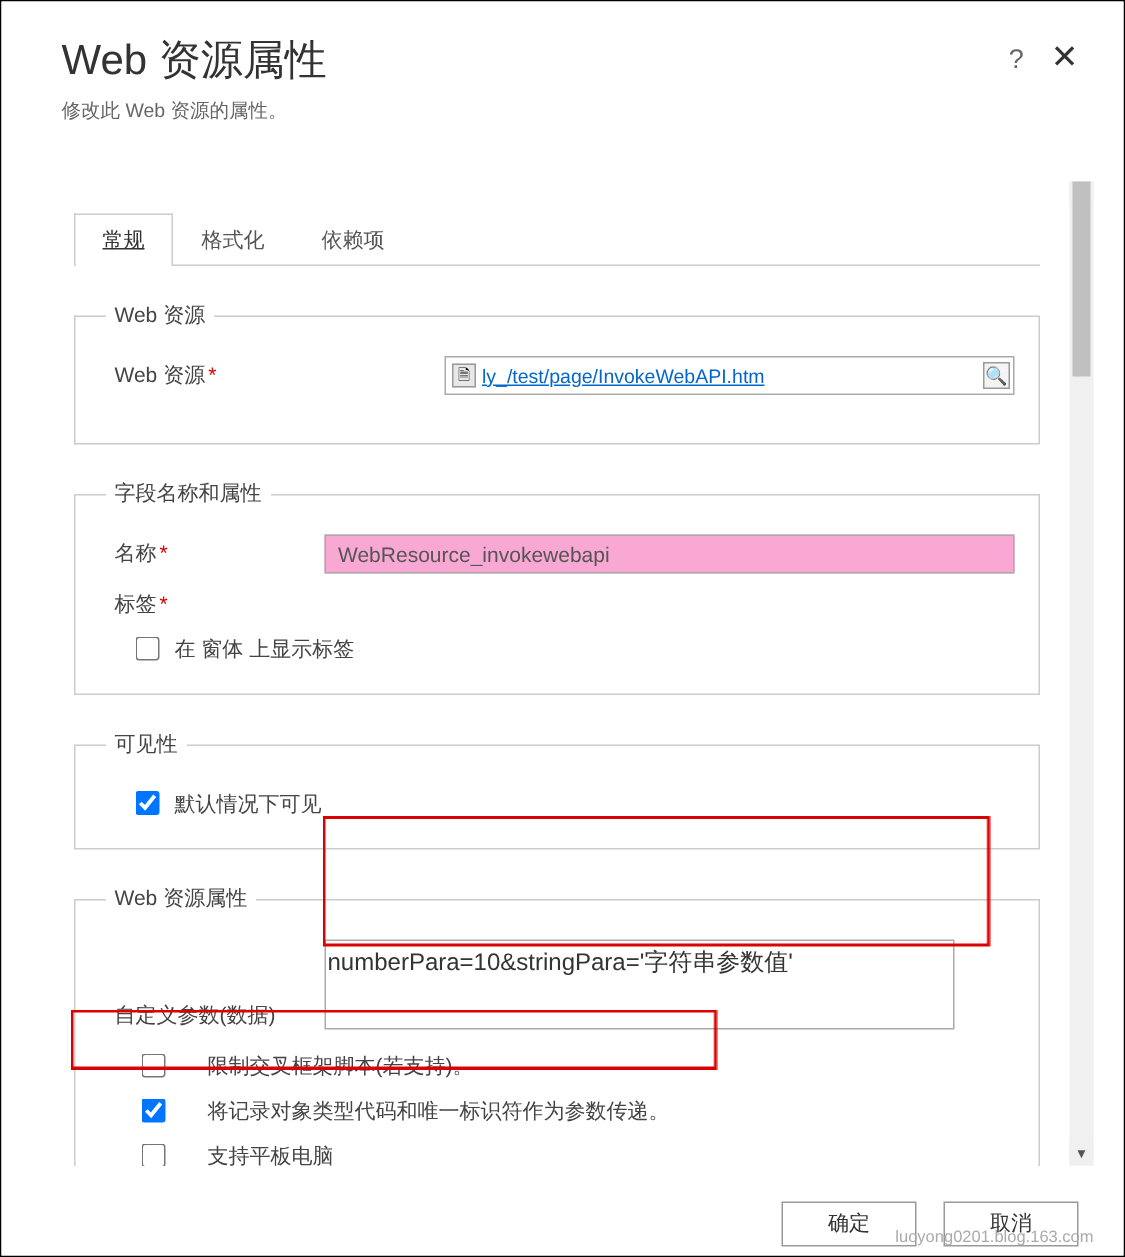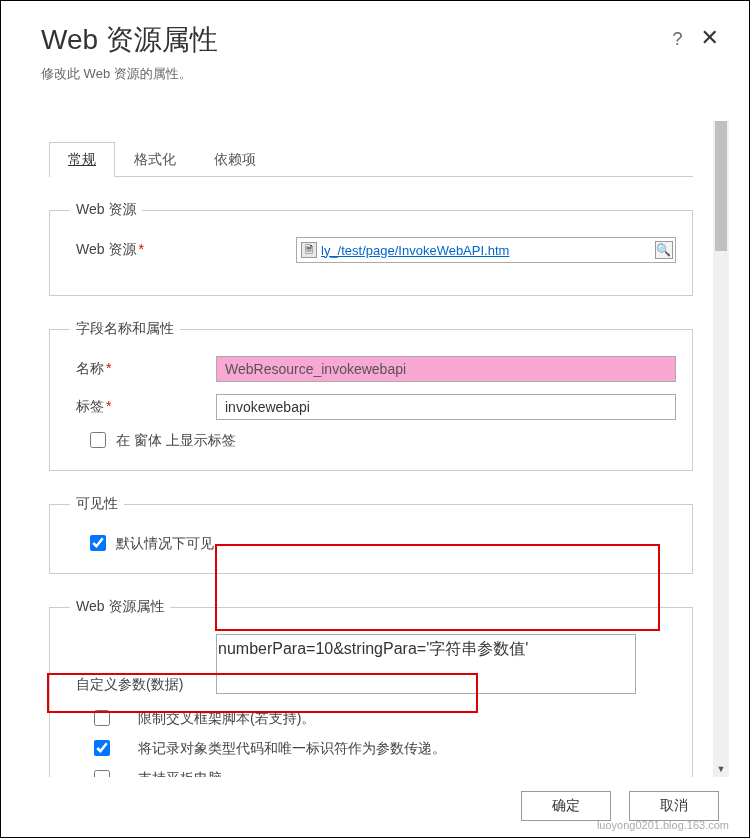--- a/index.html
+++ b/index.html
@@ -33,21 +33,21 @@
 .text-input.readonly { background: #f9a8d4; color: #555; }
 .check-row { display: flex; align-items: flex-start; padding-left: 24px; font-size: 14px; color: #444; margin-top: 4px; }
 .check-row input { margin-right: 10px; width: 16px; height: 16px; }
 .check-row-large { display: flex; align-items: flex-start; padding-left: 28px; font-size: 14px; color: #444; margin-bottom: 12px; }
 .check-row-large input { margin-right: 28px; width: 16px; height: 16px; }
 .param-row { display: flex; align-items: flex-start; margin-bottom: 16px; }
 .param-label { width: 150px; font-size: 14px; color: #444; padding-left: 10px; padding-top: 42px; }
 .param-input { flex: 1; height: 60px; border: 1px solid #aaa; padding: 4px 1px; font-size: 16px; color: #333; resize: none; max-width: 420px; font-family: inherit; }
 .hl-red-1 { position: absolute; border: 2px solid #d00; top: 543px; left: 214px; width: 445px; height: 87px; pointer-events: none; }
 .hl-red-2 { position: absolute; border: 2px solid #d00; top: 672px; left: 46px; width: 431px; height: 40px; pointer-events: none; }
-.footer { position: absolute; bottom: 16px; right: 30px; display: flex; gap: 18px; }
+.footer { position: absolute; bottom: 6px; right: 30px; display: flex; gap: 18px; }
 .btn { min-width: 90px; height: 30px; border: 1px solid #999; background: #fff; font-size: 14px; color: #333; cursor: pointer; font-family: inherit; }
 .watermark { position: absolute; bottom: 6px; right: 20px; font-size: 11px; color: #aaa; }
 </style>
 </head>
 <body>
 
 <div class="dialog">
   <div class="header">
     <div class="title-row">
       <div class="title">Web 资源属性</div>
@@ -79,21 +79,20 @@
       </fieldset>
 
       <fieldset>
         <legend>字段名称和属性</legend>
         <div class="field-row">
           <div class="field-label"><span>名称</span><span class="req">*</span></div>
           <input class="text-input readonly" readonly="" value="WebResource_invokewebapi" style="">
         </div>
         <div class="field-row">
           <div class="field-label"><span>标签</span><span class="req">*</span></div>
-          <input class="text-input" value="invokewebapi" style="">
         </div>
         <div class="check-row">
           <input type="checkbox" style="">
           <span>在 窗体 上显示标签</span>
         </div>
       </fieldset>
 
       <fieldset>
         <legend>可见性</legend>
         <div class="check-row">

